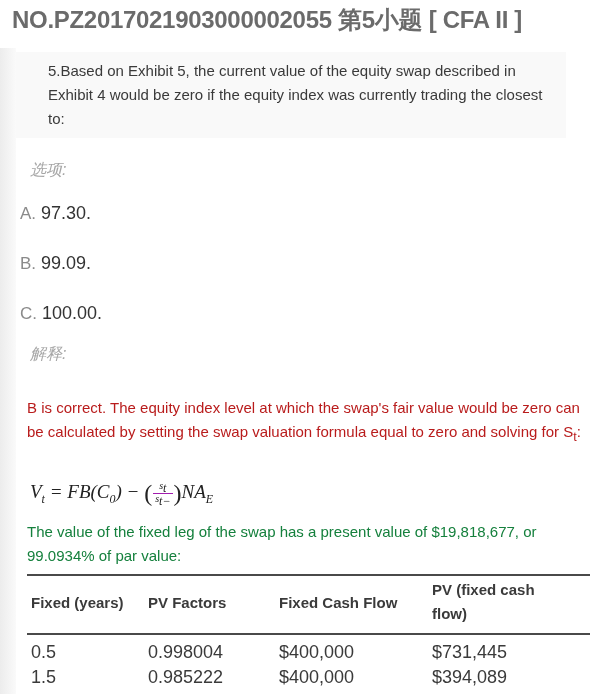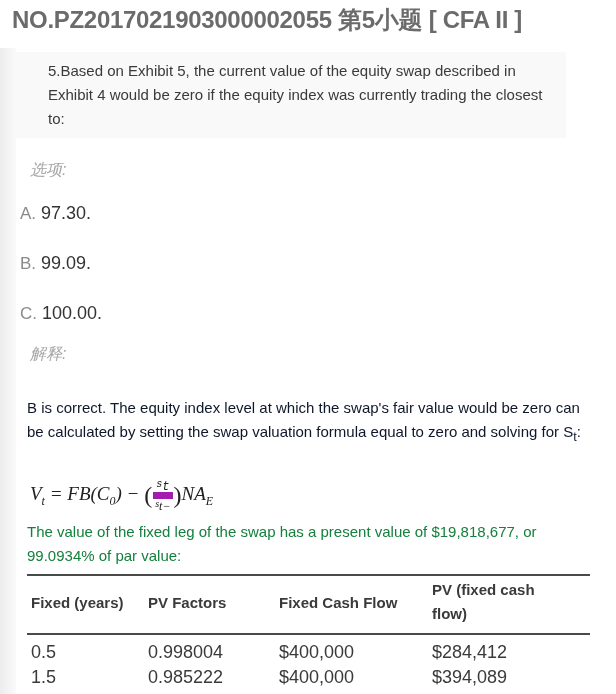--- a/index.html
+++ b/index.html
@@ -61,40 +61,40 @@
     .option .letter {
       color: #8a8a8a;
       font-size: 17px;
     }
     .explain {
       position: absolute;
       left: 27px; top: 396px;
       width: 560px;
       font-size: 15px;
       line-height: 24px;
-      color: #0f172a;
+      color: #b91c1c;
     }
     .formula {
       position: absolute;
       left: 30px; top: 480px;
       font-family: "Liberation Serif", "DejaVu Serif", serif;
       font-style: italic;
       font-size: 19px;
       color: #222;
       white-space: nowrap;
     }
     .formula .frac {
       display: inline-block;
       vertical-align: middle;
       text-align: center;
       font-size: 10px;
       line-height: 10px;
       margin: 0 1px;
     }
-    .formula .frac .num { display:block; border-bottom: 7px solid #a21caf; padding: 0 2px; font-family: Liberation Mono, monospace; }
+    .formula .frac .num { display:block; border-bottom: 1px solid #a21caf; padding: 0 2px; }
     .formula .frac .den { display:block; padding: 0 2px; }
     .formula .paren { font-size: 24px; font-style: normal; vertical-align: middle; }
     .formula sub { font-size: 12px; }
     .pv-text {
       position: absolute;
       left: 27px; top: 520px;
       width: 560px;
       font-size: 15px;
       line-height: 24px;
       color: #15803d;
@@ -162,18 +162,18 @@
 <div class="th" style="left:31px; top:591px;">Fixed (years)</div>
 <div class="th" style="left:148px; top:591px;">PV Factors</div>
 <div class="th" style="left:279px; top:591px;">Fixed Cash Flow</div>
 <div class="th" style="left:432px; top:578px; width:140px;">PV (fixed cash flow)</div>
 
 <div class="table-rule" style="top:633px;"></div>
 
 <div class="td" style="left:31px; top:642px;">0.5</div>
 <div class="td" style="left:148px; top:642px;">0.998004</div>
 <div class="td" style="left:279px; top:642px;">$400,000</div>
-<div class="td" style="left:432px; top:642px;">$284,412</div>
+<div class="td" style="left:432px; top:642px;">$731,445</div>
 
 <div class="td" style="left:31px; top:667px;">1.5</div>
 <div class="td" style="left:148px; top:667px;">0.985222</div>
 <div class="td" style="left:279px; top:667px;">$400,000</div>
 <div class="td" style="left:432px; top:667px;">$394,089</div>
 
 </body></html>

